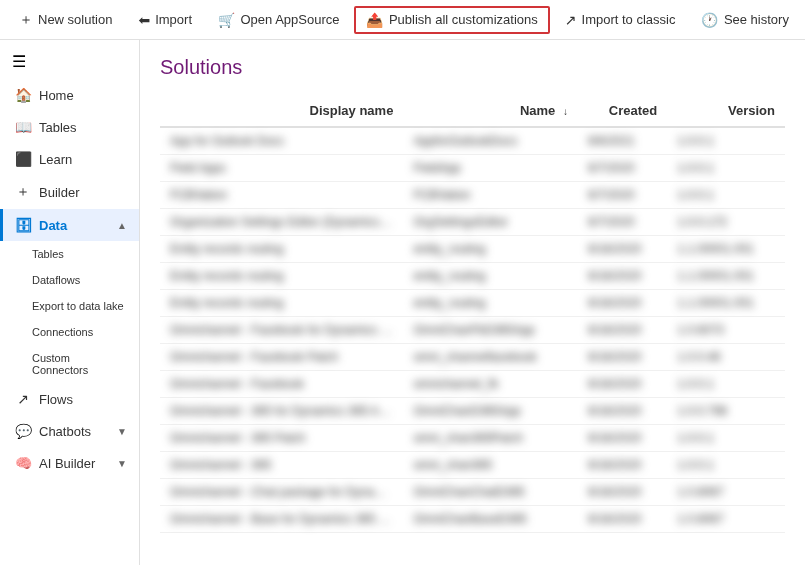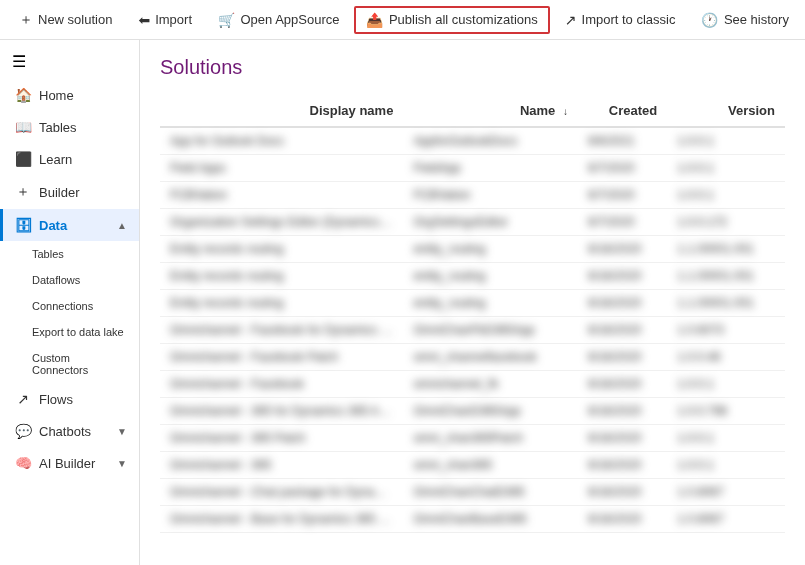--- a/index.html
+++ b/index.html
@@ -205,24 +205,24 @@
       <span>Data</span>
       <span class="chevron">▲</span>
     </div>
     <div class="sidebar-sub-item">
       <span>Tables</span>
     </div>
     <div class="sidebar-sub-item">
       <span>Dataflows</span>
     </div>
     <div class="sidebar-sub-item">
+      <span>Export to data lake</span>
+    </div>
+    <div class="sidebar-sub-item">
       <span>Connections</span>
-    </div>
-    <div class="sidebar-sub-item">
-      <span>Export to data lake</span>
     </div>
     <div class="sidebar-sub-item">
       <span>Custom Connectors</span>
     </div>
     <div class="sidebar-item">
       <span class="item-icon">↗</span>
       <span>Flows</span>
     </div>
     <div class="sidebar-item">
       <span class="item-icon">💬</span>

